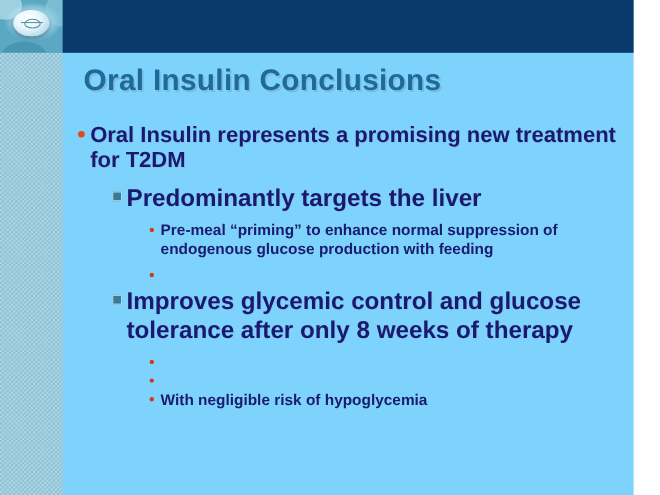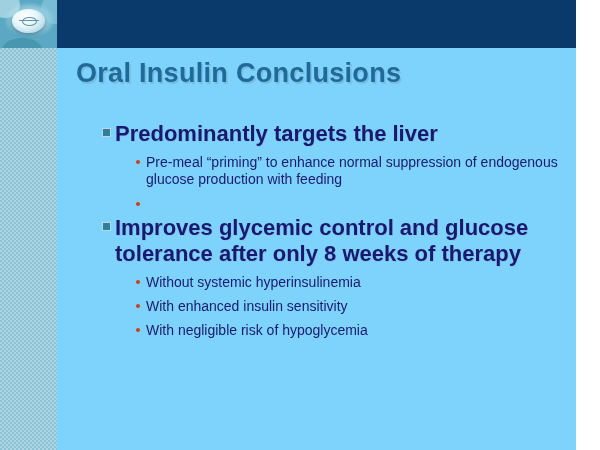--- a/index.html
+++ b/index.html
@@ -209,21 +209,21 @@
   }
   .lvl3 .dot {
     width: 4px;
     height: 4px;
     border-radius: 50%;
     background: #c8401a;
     display: block;
   }
   .lvl3 .text {
     font-size: 14px;
-    font-weight: normal;
+    font-weight: bold;
     color: #1a1a6e;
     line-height: 1.22;
   }
 </style>
 </head>
 <body>
 
 <div id="slide">
 
   <div id="photo-tile">
@@ -236,20 +236,26 @@
   </div>
 
   <div id="header-band"></div>
 
   <div id="sidebar"></div>
 
   <div id="title">Oral Insulin Conclusions</div>
 
   <div id="body">
 
+    <div class="bullet-row lvl1">
+      <span class="marker">
+          <span class="dot"></span>
+        </span>
+      <span class="text">Oral Insulin represents a promising new treatment for T2DM</span>
+    </div>
 
     <div class="bullet-row lvl2">
       <span class="marker">
           <span class="square"></span>
         </span>
       <span class="text">Predominantly targets the liver</span>
     </div>
 
     <div class="bullet-row lvl3">
       <span class="marker">
@@ -268,28 +274,26 @@
       <span class="marker">
           <span class="square"></span>
         </span>
       <span class="text">Improves glycemic control and glucose tolerance after only 8 weeks of therapy</span>
     </div>
 
     <div class="bullet-row lvl3">
       <span class="marker">
           <span class="dot"></span>
         </span>
-      <span class="text">Without systemic hyperinsulinemia</span>
-    </div>
-
-    <div class="bullet-row lvl3">
-      <span class="marker">
-          <span class="dot"></span>
-        </span>
-      <span class="text">With enhanced insulin sensitivity</span>
+    </div>
+
+    <div class="bullet-row lvl3">
+      <span class="marker">
+          <span class="dot"></span>
+        </span>
     </div>
 
     <div class="bullet-row lvl3">
       <span class="marker">
           <span class="dot"></span>
         </span>
       <span class="text">With negligible risk of hypoglycemia</span>
     </div>
 
   </div>

